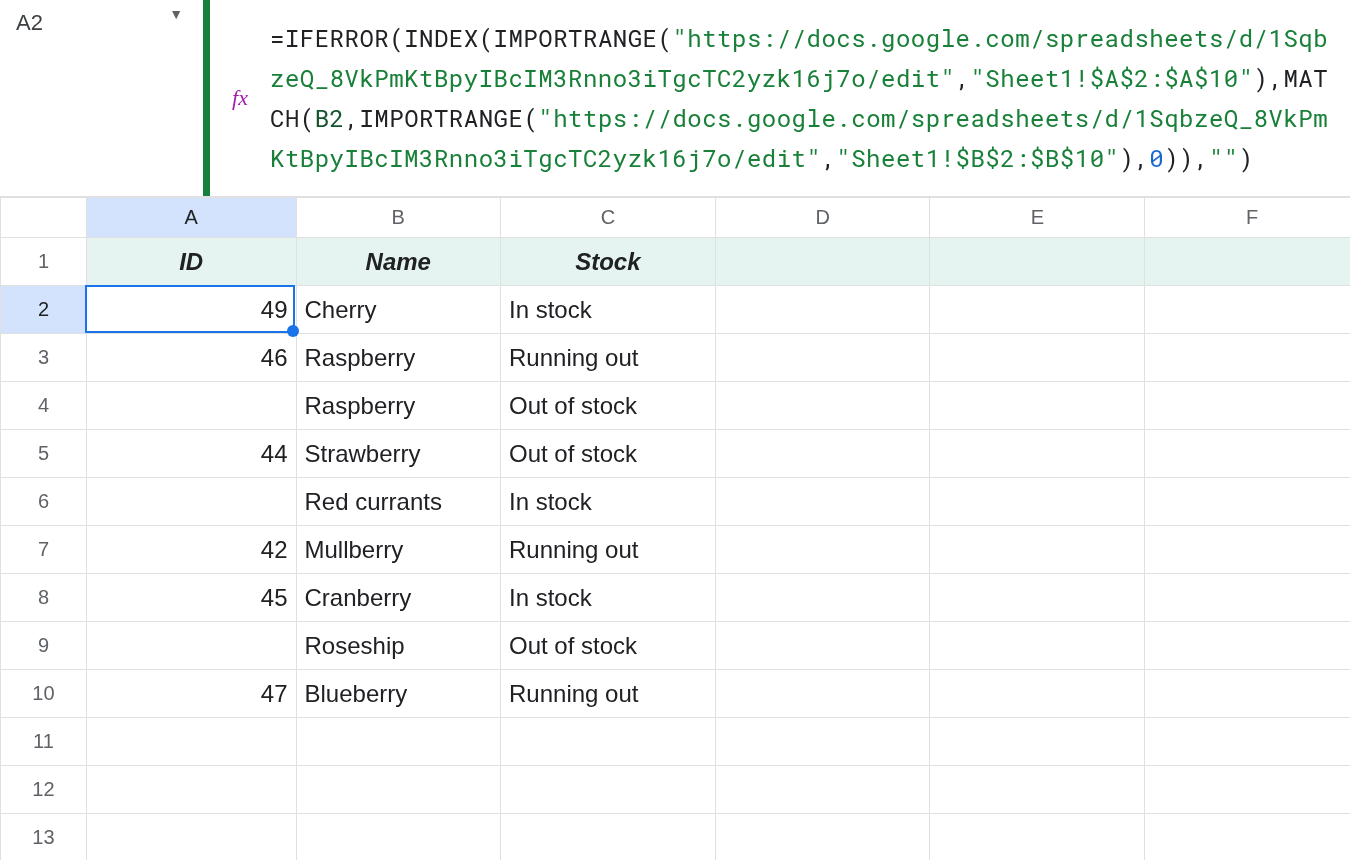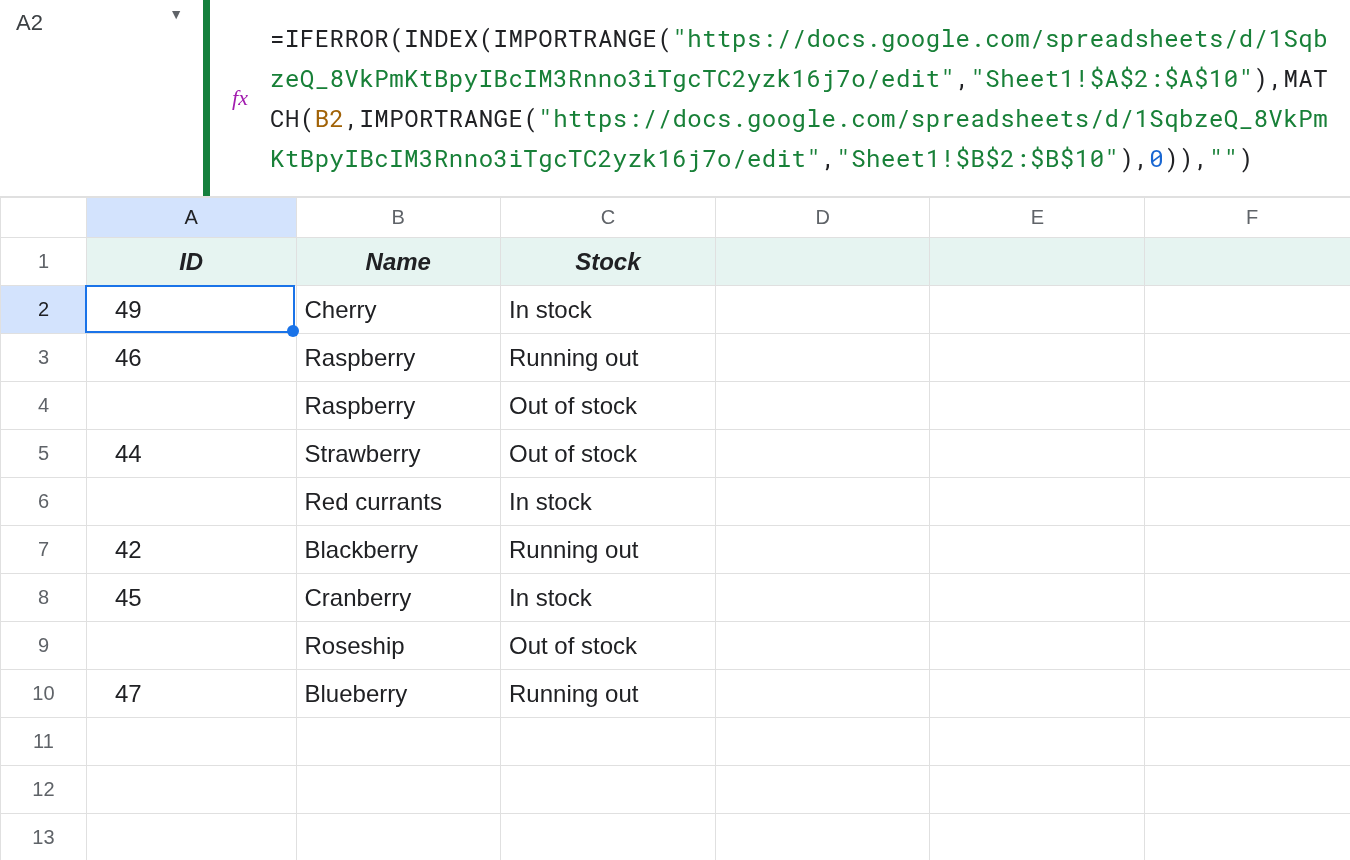--- a/index.html
+++ b/index.html
@@ -49,21 +49,21 @@
     font-family: "Consolas","Roboto Mono",monospace;
     font-size: 24px;
     line-height: 40px;
     color: #202124;
     white-space: pre-wrap;
     word-break: break-all;
     letter-spacing: 0.5px;
   }
   .tok-fn { color: #202124; }
   .tok-str { color: #188038; }
-  .tok-ref { color: #a16207; }
+  .tok-ref { color: #14532d; }
   .tok-num { color: #1967d2; }
 
   .sheet {
     position: relative;
     overflow: hidden;
   }
   table.grid {
     border-collapse: collapse;
     table-layout: fixed;
     width: 1360px;
@@ -96,21 +96,21 @@
   .grid .rowhdr.sel-row {
     background: #d3e3fd;
     color: #202124;
     font-weight: 500;
   }
   .grid td.cell {
     padding: 0 8px;
     text-align: left;
     color: #202124;
   }
-  .grid td.cell.num { text-align: left; padding-left: 28px; }
+  .grid td.cell.num { text-align: right; padding-left: 28px; }
   .grid .header-row td.cell {
     background: #e6f4f1;
     font-weight: 700;
     text-align: center;
     font-style: italic;
   }
   .col-A { width: 205px; }
   .col-B { width: 200px; }
   .col-C { width: 210px; }
   .col-rest { width: 210px; }
@@ -216,21 +216,21 @@
           <td class="cell num"></td>
           <td class="cell">Red currants</td>
           <td class="cell">In stock</td>
           <td class="cell"></td>
           <td class="cell"></td>
           <td class="cell"></td>
         </tr>
         <tr>
           <th class="rowhdr">7</th>
           <td class="cell num">42</td>
-          <td class="cell">Blackberry</td>
+          <td class="cell">Mullberry</td>
           <td class="cell">Running out</td>
           <td class="cell"></td>
           <td class="cell"></td>
           <td class="cell"></td>
         </tr>
         <tr>
           <th class="rowhdr">8</th>
           <td class="cell num">45</td>
           <td class="cell">Cranberry</td>
           <td class="cell">In stock</td>

